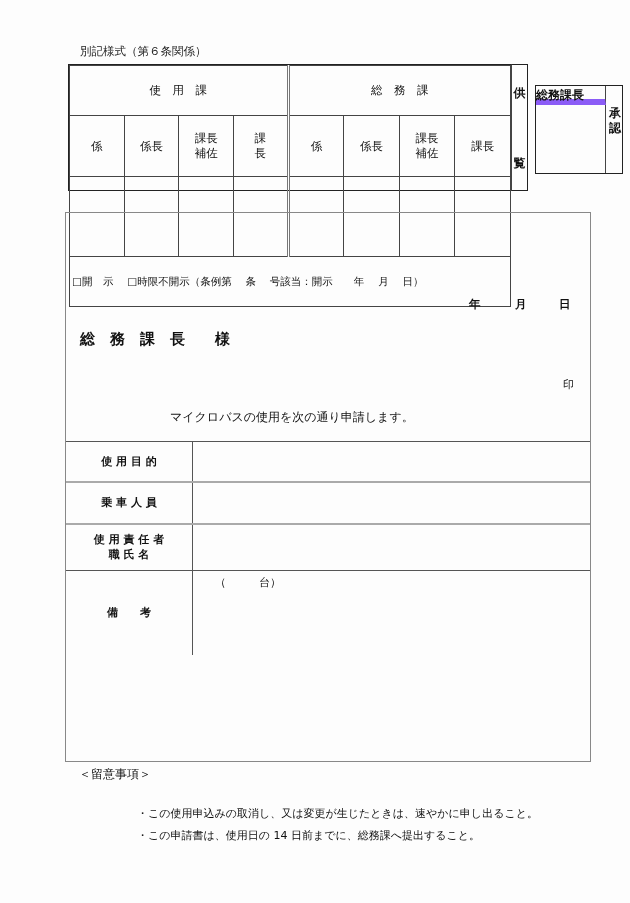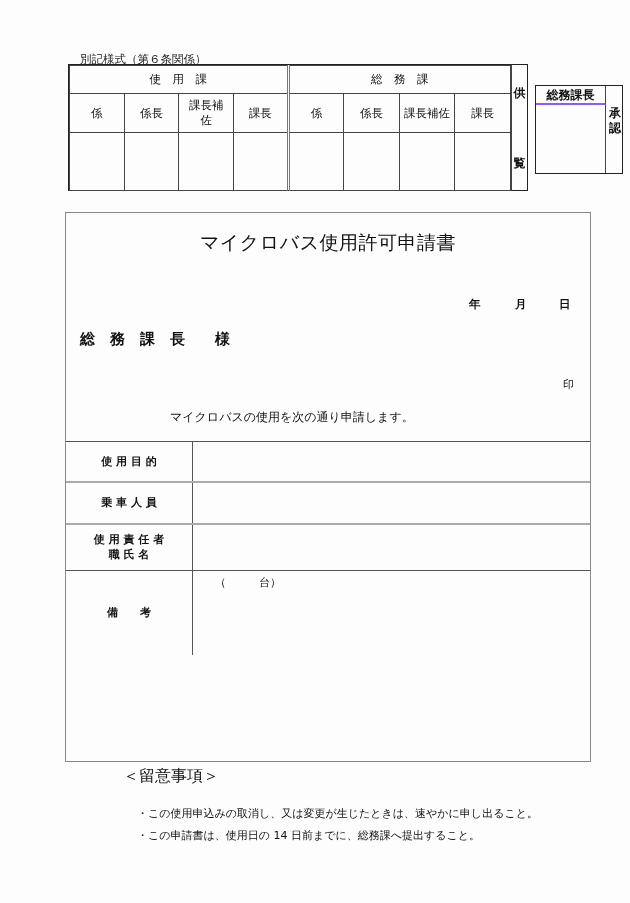--- a/index.html
+++ b/index.html
@@ -1,37 +1,37 @@
 <!DOCTYPE html>
 <html><head>
 <meta charset="utf-8">
 <style>
   html, body { margin:0; padding:0; }
   body {
     width:630px; height:903px; background:#fdfdfd; position:relative; overflow:hidden;
     font-family:"DejaVu Sans", "Liberation Sans", sans-serif; color:#111;
   }
   .abs { position:absolute; }
-  .form-ref { left:80px; top:44px; font-family:"DejaVu Serif", "Liberation Serif", serif; font-size:11.5px; color:#222;margin-top:8px; }
+  .form-ref { left:80px; top:44px; font-family:"DejaVu Serif", "Liberation Serif", serif; font-size:11.5px; color:#222; }
 
   
   .route { left:68px; top:64px; width:444px; height:127px; border:1.5px solid #222; box-sizing:border-box; }
   .route table { border-collapse:collapse; width:100%; height:100%; table-layout:fixed; }
-  .route td { border:1px solid #444; font-size:11.5px; text-align:center; padding:4px; font-weight:500; }
+  .route td { border:1px solid #444; font-size:11.5px; text-align:center; padding:15px; font-weight:500; }
   .route .hdr td { height:19px; }
   .route .sign td { height:49px; }
   .route .disc td { height:19px; text-align:left; font-size:10.5px; padding-left:2px; white-space:pre; }
   .route .div { border-left:3px double #777; }
 
   .kyoran { left:511px; top:64px; width:17px; height:127px; border:1.5px solid #222; border-left:1px solid #444; box-sizing:border-box;
     display:flex; flex-direction:column; justify-content:space-between; align-items:center; padding:20px 0 18px 0; font-size:12px; font-weight:600; }
 
   .approval { left:535px; top:85px; width:88px; height:89px; border:1.5px solid #222; box-sizing:border-box; }
-  .approval .ap-title { position:absolute; left:0; top:0; width:70px; height:19px; border-bottom:2px solid #8b5cf6; border-right:1px solid #444; box-sizing:border-box;
-    font-size:12px; font-weight:600; text-align:center; line-height:19px; }
+  .approval .ap-title { position:absolute; left:0; top:0; width:70px; height:19px; border-bottom:6px solid #8b5cf6; border-right:1px solid #444; box-sizing:border-box;
+    font-size:12px; font-weight:600; line-height:19px; }
   .approval .ap-sign { position:absolute; left:0; top:19px; width:70px; height:68px; border-right:1px solid #444; box-sizing:border-box; }
   .approval .ap-vert { position:absolute; left:71px; top:20px; width:16px; font-size:12px; font-weight:600; text-align:center; line-height:15px; }
 
   
   .main { left:65px; top:212px; width:526px; height:550px; border:1.5px solid #888; box-sizing:border-box; }
   .title { left:0; top:17px; width:100%; text-align:center; font-size:19px; font-weight:500; letter-spacing:0.5px; }
   .date-line { top:84px; font-size:11.5px; font-weight:600; }
   .addressee { left:14px; top:117px; font-size:15px; font-weight:600; word-spacing:0; }
   .applicant { left:290px; top:148px; font-size:11px; line-height:16px; font-weight:500; }
   .seal { left:497px; top:164px; font-size:11px; font-weight:500; }
@@ -39,21 +39,21 @@
 
   .grid { left:0; top:228px; width:100%; }
   .grid table { border-collapse:collapse; width:100%; table-layout:fixed; }
   .grid td { border-top:2px solid #aaa; padding:0; font-size:11px; vertical-align:middle; }
   .grid td.lbl { width:126px; border-right:1.5px solid #555; text-align:center; font-weight:600; line-height:15px; }
   .grid tr.dark td { border-top:1.5px solid #555; }
   .schedule { padding-left:94px !important; line-height:15px; font-weight:500; }
   .schedule span { display:inline-block; }
   .remarks-val { vertical-align:top !important; padding:4px 0 0 22px !important; font-weight:500; }
 
-  .notes-h { left:79px; top:766px; font-size:16px; font-weight:500;margin-left:44px; }
+  .notes-h { left:79px; top:766px; font-size:12px; font-weight:500; }
   .note { left:137px; font-size:11px; font-weight:500; }
 </style>
 </head>
 <body>
 
 <div class="abs form-ref">別記様式（第６条関係）</div>
 
 <div class="abs route">
   <table>
     <colgroup>
@@ -84,40 +84,42 @@
     <tr class="sign">
       <td></td>
       <td></td>
       <td></td>
       <td></td>
       <td class="div"></td>
       <td></td>
       <td></td>
       <td></td>
     </tr>
+    <tr class="disc">
+      <td colspan="8">□開　示　 □時限不開示（条例第　 条　 号該当：開示　　年　 月　 日）</td>
+    </tr>
   </tbody>
     </table>
 </div>
 
 <div class="abs kyoran">
   <span>供</span>
   <span>覧</span>
 </div>
 
 <div class="abs approval">
   <div class="ap-title">総務課長</div>
   <div class="ap-sign"></div>
   <div class="ap-vert">
     <div>承</div>
     <div>認</div>
   </div>
 </div>
 
 <div class="abs main">
-  <div class="abs title">マイクロバス使用許可申請書</div>
 
   <span class="abs date-line" style="left:403px">年</span>
   <span class="abs date-line" style="left:449px">月</span>
   <span class="abs date-line" style="left:493px">日</span>
 
   <div class="abs addressee">総　務　課　長　　様</div>
 
   <div class="abs seal">印</div>
 
   <div class="abs intro">マイクロバスの使用を次の通り申請します。</div>

